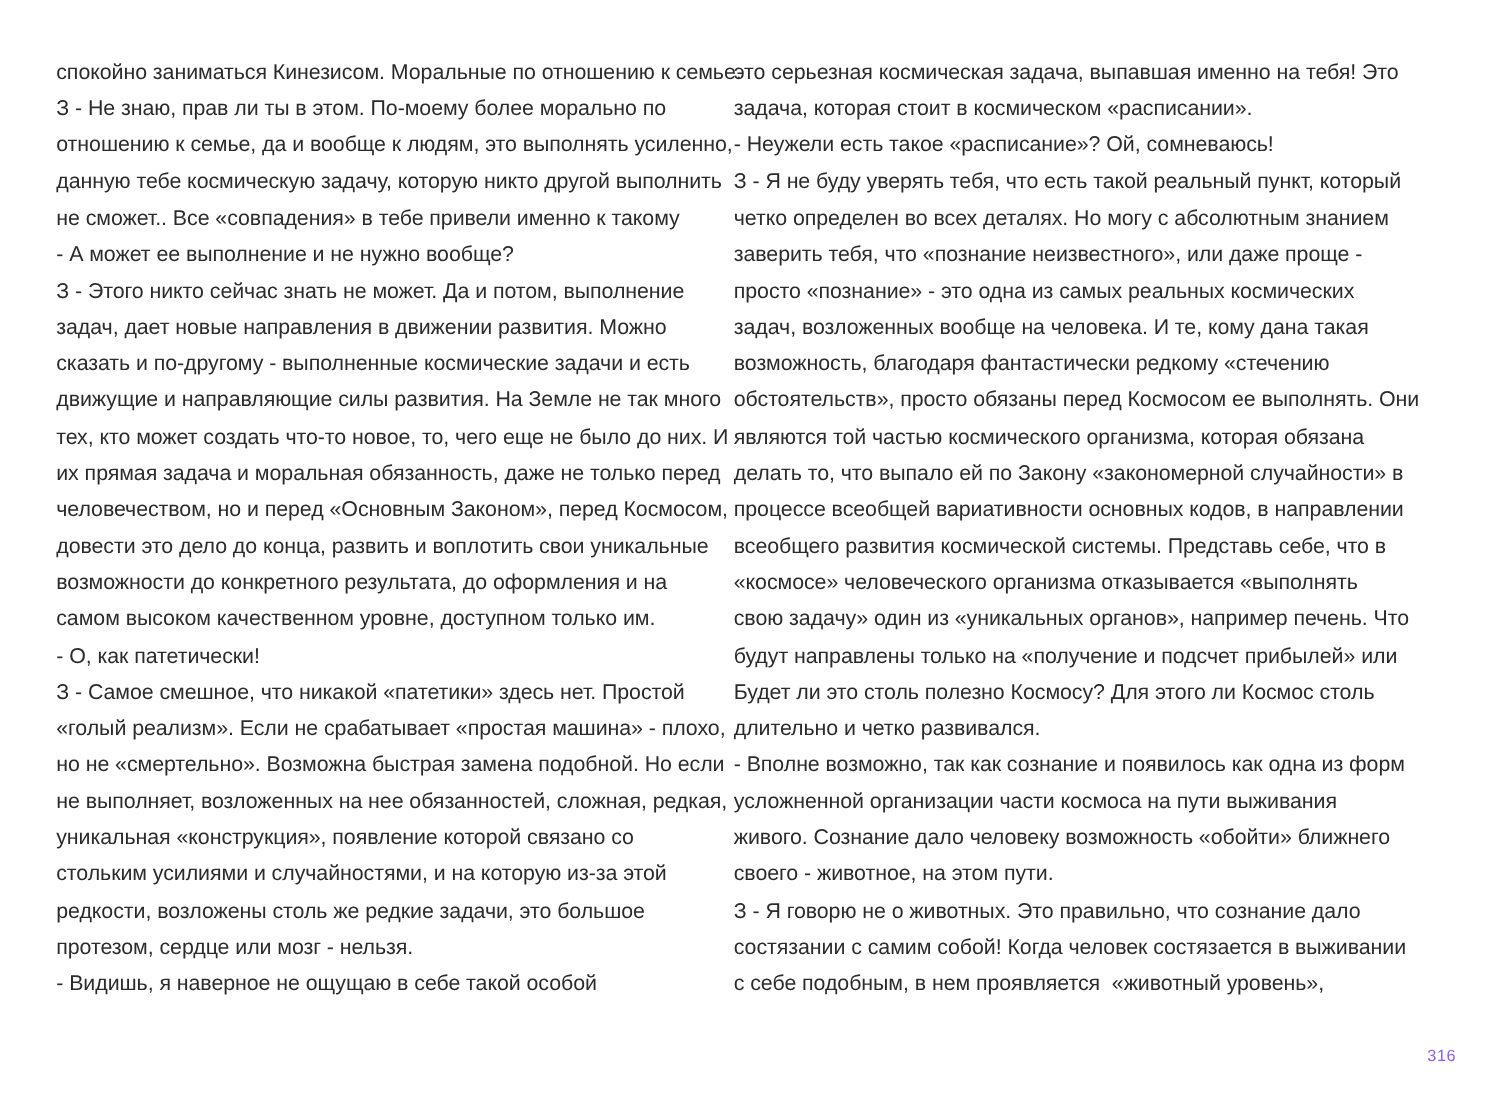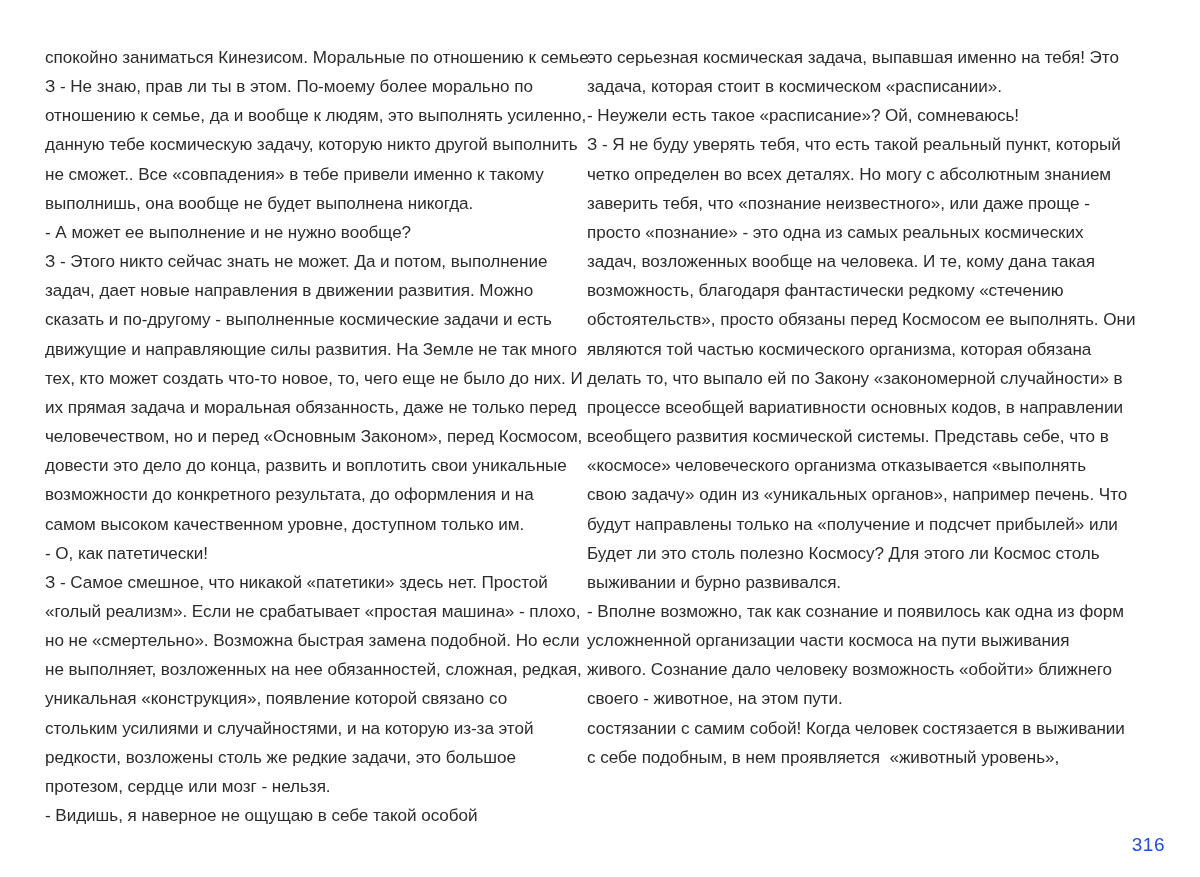--- a/index.html
+++ b/index.html
@@ -57,41 +57,40 @@
     white-space: pre;
     color: #2b2b2b;
     font-weight: 400;
     -webkit-font-smoothing: antialiased;
   }
 
   .page-number {
     position: absolute;
     right: 35px;
     bottom: 21px;
-    font-size: 19px;
+    font-size: 13px;
     line-height: 22px;
-    color: #1d4ed8;
+    color: #8b5cf6;
     font-family: "Liberation Sans", sans-serif;
     letter-spacing: 0.5px;
   }
 </style>
 </head>
 <body>
 
 <div class="page">
 
   <div class="columns">
 
     <div class="column column-left">
       <div class="text-line">спокойно заниматься Кинезисом. Моральные по отношению к семье.</div>
       <div class="text-line">З - Не знаю, прав ли ты в этом. По-моему более морально по</div>
       <div class="text-line">отношению к семье, да и вообще к людям, это выполнять усиленно,</div>
       <div class="text-line">данную тебе космическую задачу, которую никто другой выполнить</div>
       <div class="text-line">не сможет.. Все «совпадения» в тебе привели именно к такому</div>
-      <div class="text-line">выполнишь, она вообще не будет выполнена никогда.</div>
       <div class="text-line">- А может ее выполнение и не нужно вообще?</div>
       <div class="text-line">З - Этого никто сейчас знать не может. Да и потом, выполнение</div>
       <div class="text-line">задач, дает новые направления в движении развития. Можно</div>
       <div class="text-line">сказать и по-другому - выполненные космические задачи и есть</div>
       <div class="text-line">движущие и направляющие силы развития. На Земле не так много</div>
       <div class="text-line">тех, кто может создать что-то новое, то, чего еще не было до них. И</div>
       <div class="text-line">их прямая задача и моральная обязанность, даже не только перед</div>
       <div class="text-line">человечеством, но и перед «Основным Законом», перед Космосом,</div>
       <div class="text-line">довести это дело до конца, развить и воплотить свои уникальные</div>
       <div class="text-line">возможности до конкретного результата, до оформления и на</div>
@@ -121,25 +120,26 @@
       <div class="text-line">возможность, благодаря фантастически редкому «стечению</div>
       <div class="text-line">обстоятельств», просто обязаны перед Космосом ее выполнять. Они</div>
       <div class="text-line">являются той частью космического организма, которая обязана</div>
       <div class="text-line">делать то, что выпало ей по Закону «закономерной случайности» в</div>
       <div class="text-line">процессе всеобщей вариативности основных кодов, в направлении</div>
       <div class="text-line">всеобщего развития космической системы. Представь себе, что в</div>
       <div class="text-line">«космосе» человеческого организма отказывается «выполнять</div>
       <div class="text-line">свою задачу» один из «уникальных органов», например печень. Что</div>
       <div class="text-line">будут направлены только на «получение и подсчет прибылей» или</div>
       <div class="text-line">Будет ли это столь полезно Космосу? Для этого ли Космос столь</div>
-      <div class="text-line">выживании и бурно развивался.</div>
+      <div class="text-line">длительно и четко развивался.</div>
       <div class="text-line">- Вполне возможно, так как сознание и появилось как одна из форм</div>
       <div class="text-line">усложненной организации части космоса на пути выживания</div>
       <div class="text-line">живого. Сознание дало человеку возможность «обойти» ближнего</div>
       <div class="text-line">своего - животное, на этом пути.</div>
+      <div class="text-line">З - Я говорю не о животных. Это правильно, что сознание дало</div>
       <div class="text-line">состязании с самим собой! Когда человек состязается в выживании</div>
       <div class="text-line">с себе подобным, в нем проявляется  «животный уровень»,</div>
 
     </div>
 
   </div>
 
   <div class="page-number">316</div>
 
 </div>

